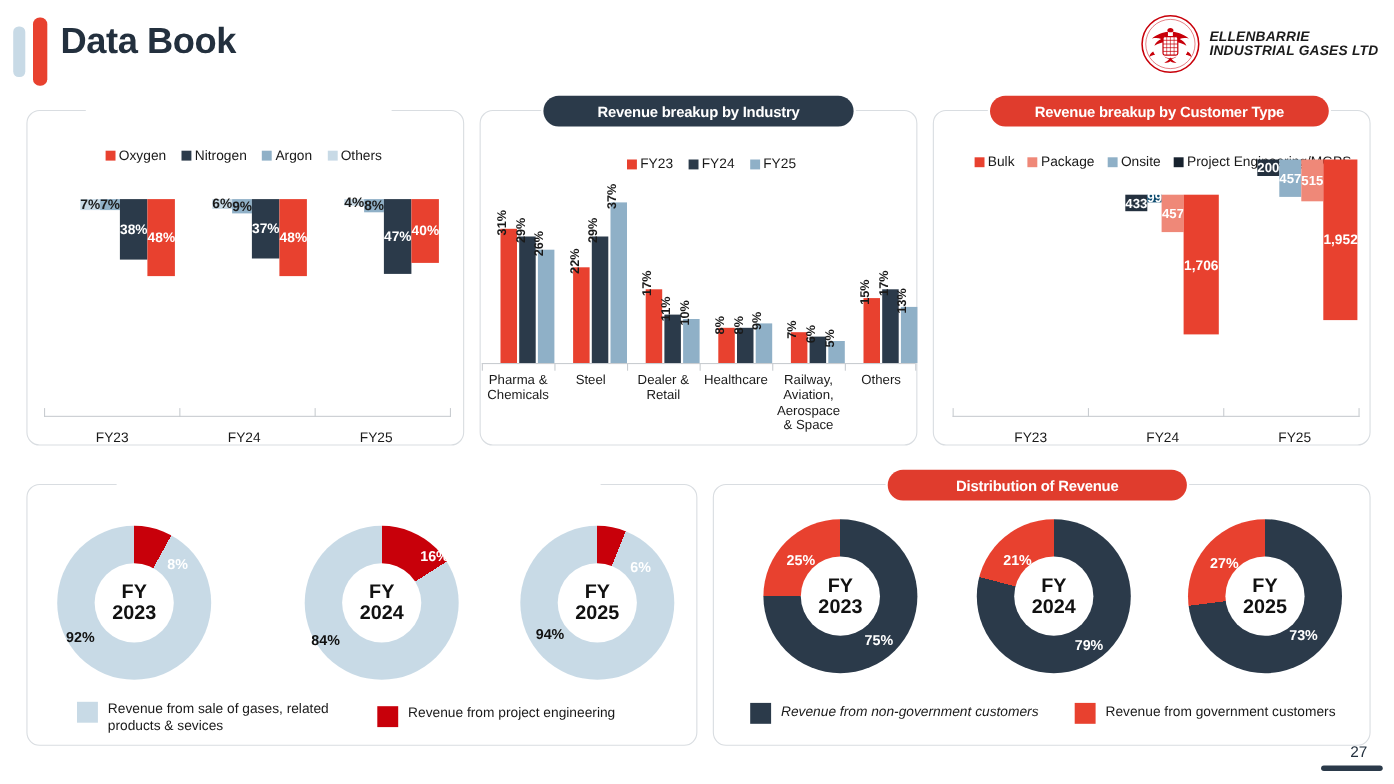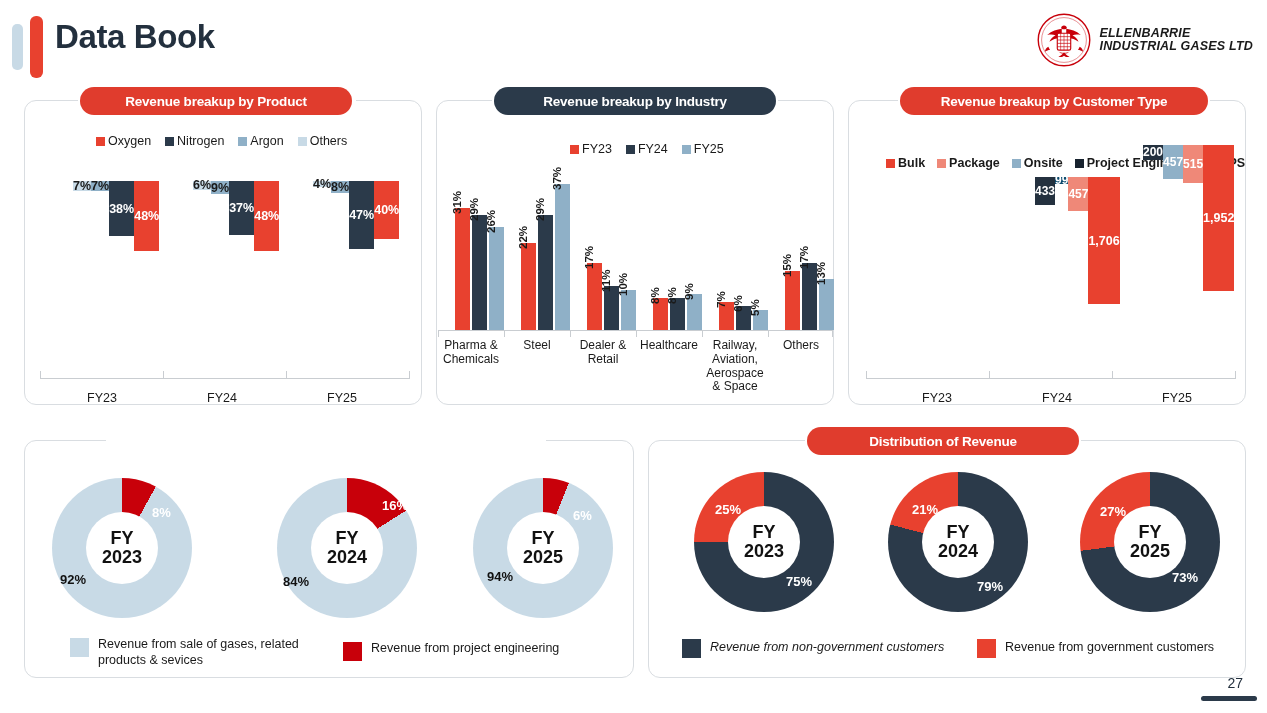--- a/index.html
+++ b/index.html
@@ -104,21 +104,20 @@
       <path d="M50 72c-3 4-6 7-10 8 5 1 8 0 10-2 2 2 5 3 10 2-4-1-7-4-10-8z" fill="#C8000A"></path>
     </svg>
     <div class="logo-text">
       <div class="l1">ELLENBARRIE</div>
       <div class="l2">INDUSTRIAL GASES LTD</div>
     </div>
   </div>
 
   <div class="panel" style="left:24px; top:100px; width:398px; height:305px;"></div>
   <div class="pill-mask" style="left:78px; top:98px; width:278px;"></div>
-  <div class="pill red" style="left:80px; top:87px; width:272px;">Revenue breakup by Product</div>
 
   <div class="legend" style="left:96px; top:134px;">
     <span class="it">
       <span class="sw" style="background:#E8412F"></span>
       <span>Oxygen</span>
     </span>
     <span class="it">
       <span class="sw" style="background:#2B3A4A"></span>
       <span>Nitrogen</span>
     </span>
@@ -263,42 +262,42 @@
   <div class="ind-xlab" style="left:504px; top:339px; width:66px;">Steel</div>
   <div class="ind-xlab" style="left:570px; top:339px; width:66px;">Dealer &amp; Retail</div>
   <div class="ind-xlab" style="left:634px; top:339px; width:70px;">Healthcare</div>
   <div class="ind-xlab" style="left:702px; top:339px; width:66px;">Railway, Aviation, Aerospace &amp; Space</div>
   <div class="ind-xlab" style="left:768px; top:339px; width:66px;">Others</div>
 
   <div class="panel" style="left:848px; top:100px; width:398px; height:305px;"></div>
   <div class="pill-mask" style="left:898px; top:98px; width:312px;"></div>
   <div class="pill red" style="left:900px; top:87px; width:308px;">Revenue breakup by Customer Type</div>
 
-  <div class="legend" style="left:886px; top:156px; gap:12px;font-weight:bold;">
+  <div class="legend" style="left:886px; top:140px; gap:12px;">
     <span class="it">
       <span class="sw" style="background:#E8412F"></span>
       <span>Bulk</span>
     </span>
     <span class="it">
       <span class="sw" style="background:#EF8878"></span>
       <span>Package</span>
     </span>
     <span class="it">
       <span class="sw" style="background:#8FB0C7"></span>
       <span>Onsite</span>
     </span>
     <span class="it">
       <span class="sw" style="background:#17222E"></span>
       <span>Project Engineering/MGPS</span>
     </span>
   </div>
 
 
   <div class="stack" style="left:1023px; top:177px; width:68px; height:201px;">
-    <div class="seg onwhite" style="height:28px; background:#24313F; font-size:12px;margin-left:12px;">
+    <div class="seg onwhite" style="height:15px; background:#24313F; font-size:12px;">
         <span>433</span>
       </div>
     <div class="seg onwhite" style="height:7.4px; background:#0c4a6e; font-size:12px; overflow:visible;">
         <span style="position:relative; top:-1px;">99</span>
       </div>
     <div class="seg onwhite" style="height:34.1px; background:#EF8878; font-size:12px;">
         <span>457</span>
       </div>
     <div class="seg onwhite" style="height:127.2px; background:#E8412F; font-size:12.5px;">
         <span>1,706</span>

